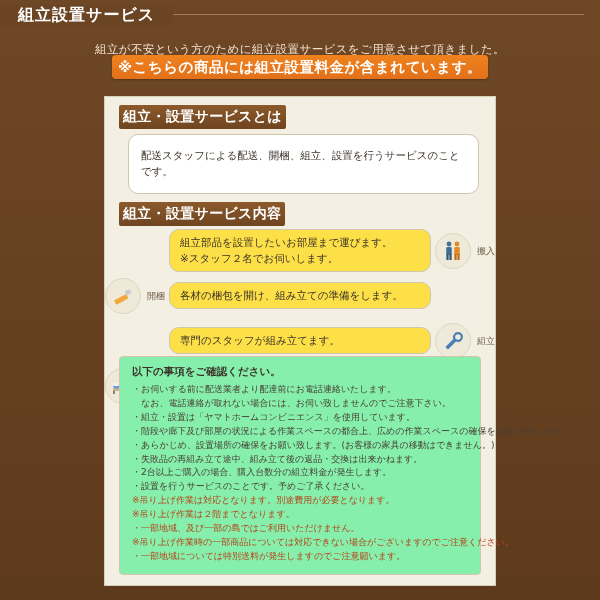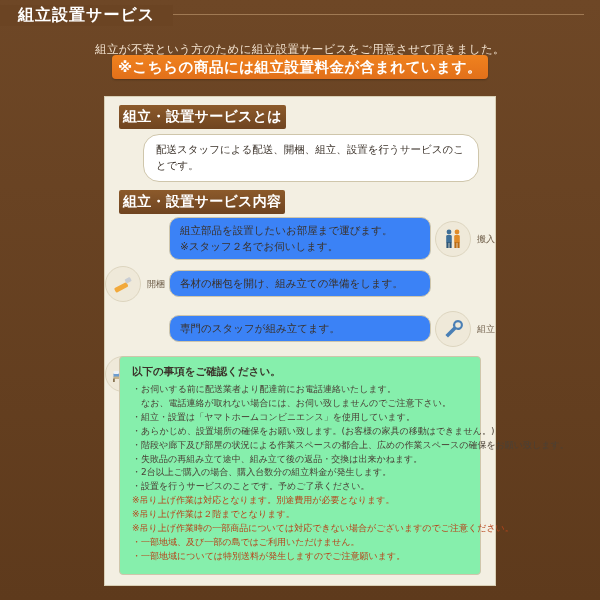--- a/index.html
+++ b/index.html
@@ -57,46 +57,46 @@
     background:linear-gradient(180deg,#8c5a2b 0%,#6f4420 100%);
     color:#fff;font-size:14px;font-weight:bold;
     padding:3px 4px;border-radius:2px;letter-spacing:.3px;
     font-family:"DejaVu Sans",sans-serif;
     white-space:nowrap;
   }
   .pill.orange{background:linear-gradient(180deg,#d97a1e 0%,#c2680f 100%);}
   .pill-row{padding:8px 0 0 14px;}
   
   .rbox{
-    margin:5px 16px 0 38px;
+    margin:5px 16px 0 23px;
     background:#ffffff;
     border:1px solid #cfc6ab;
-    border-radius:16px;
-    padding:7px 12px;
+    border-radius:10px;
+    padding:13px 12px;
     font-size:10.5px;color:#3a3129;line-height:1.5;
     font-family:"DejaVu Sans",sans-serif;
   }
   
   .rows{position:relative;margin-top:4px;}
   .row{
     display:flex;align-items:center;
     height:42px;margin:3px 0;
   }
   .icon-cell{
     width:60px;min-width:60px;display:flex;flex-direction:row;
     align-items:center;justify-content:space-between;
   }
   .icon-circle{
     width:34px;height:34px;border-radius:50%;
     background:#efe9d9;border:1px solid #ddd5bf;
     display:flex;align-items:center;justify-content:center;
   }
   .icon-label{font-size:9px;color:#6b5a45;margin-top:1px;font-family:"DejaVu Sans",sans-serif;}
   .row-text{
-    flex:1;background:#3b82f6;border:1px solid #cfc6ab;border-radius:10px;
+    flex:1;background:#fde047;border:1px solid #cfc6ab;border-radius:10px;
     padding:5px 10px;font-size:10.5px;color:#3a3129;line-height:1.45;
     font-family:"DejaVu Sans",sans-serif;
     margin:0 4px;
   }
   .icon-cell.right{width:60px;min-width:60px;}
   
   .note{
     margin:6px 16px 0 20px;font-size:9px;color:#5d5246;line-height:1.55;
     font-family:"DejaVu Sans",sans-serif;
   }
@@ -240,27 +240,27 @@
       <span>※</span><span class="em">配送希望日時指定</span><span>サービスをご利用頂けます。</span>
     </div>
     <div class="note">※一部地域については配達日が限られている、指定できる時間が限られているなどの理由により、希望通りの日時にお届けができない場合がございます。</div>
 
     <div class="listbox">
       <h4>以下の事項をご確認ください。</h4>
       <ul>
         <li>・お伺いする前に配送業者より配達前にお電話連絡いたします。</li>
         <li>　なお、電話連絡が取れない場合には、お伺い致しませんのでご注意下さい。</li>
         <li>・組立・設置は「ヤマトホームコンビニエンス」を使用しています。</li>
+        <li>・階段や廊下及び部屋の状況による作業スペースの都合上、広めの作業スペースの確保をお願い致します。</li>
         <li>・あらかじめ、設置場所の確保をお願い致します。(お客様の家具の移動はできません。)</li>
-        <li>・階段や廊下及び部屋の状況による作業スペースの都合上、広めの作業スペースの確保をお願い致します。</li>
         <li>・失敗品の再組み立て途中、組み立て後の返品・交換は出来かねます。</li>
         <li>・2台以上ご購入の場合、購入台数分の組立料金が発生します。</li>
         <li>・設置を行うサービスのことです。予めご了承ください。</li>
         <li class="red">※吊り上げ作業は対応となります。別途費用が必要となります。</li>
         <li class="red">※吊り上げ作業は２階までとなります。</li>
+        <li class="red">・一部地域、及び一部の島ではご利用いただけません。</li>
         <li class="red">※吊り上げ作業時の一部商品については対応できない場合がございますのでご注意ください。</li>
-        <li class="red">・一部地域、及び一部の島ではご利用いただけません。</li>
         <li class="red">・一部地域については特別送料が発生しますのでご注意願います。</li>
       </ul>
     </div>
 
   </div>
 </div>
 
 </body></html>

